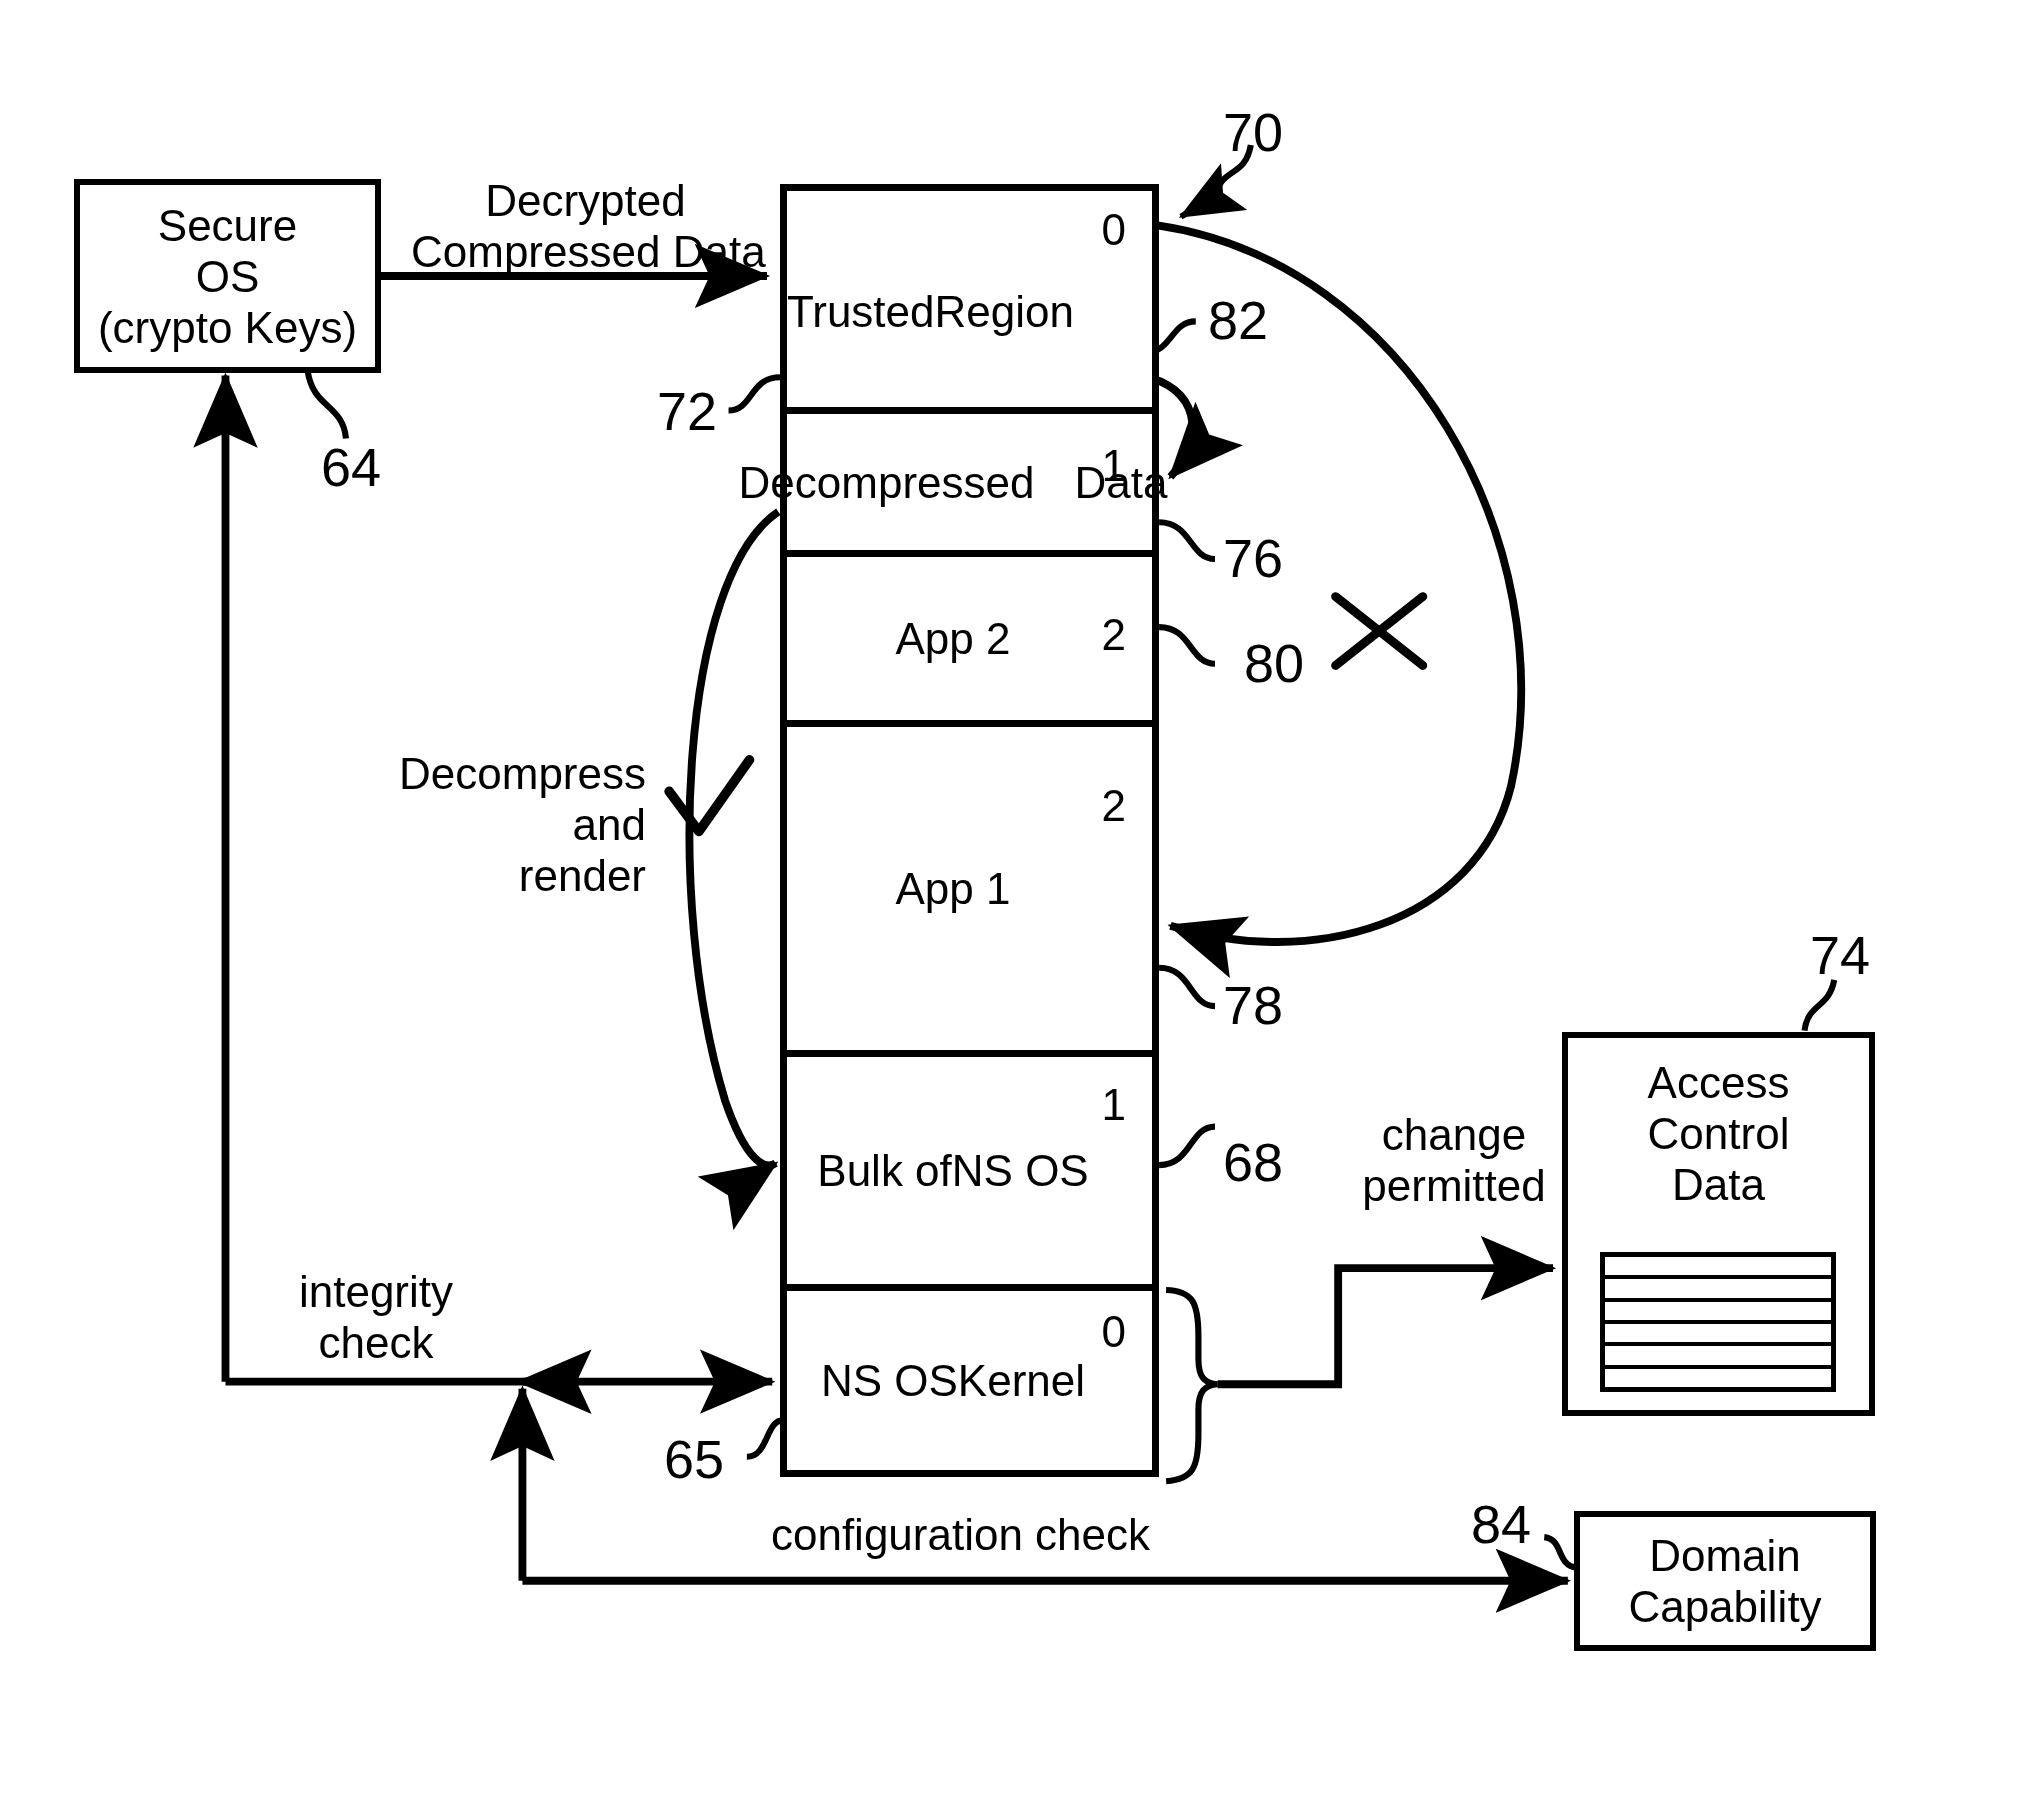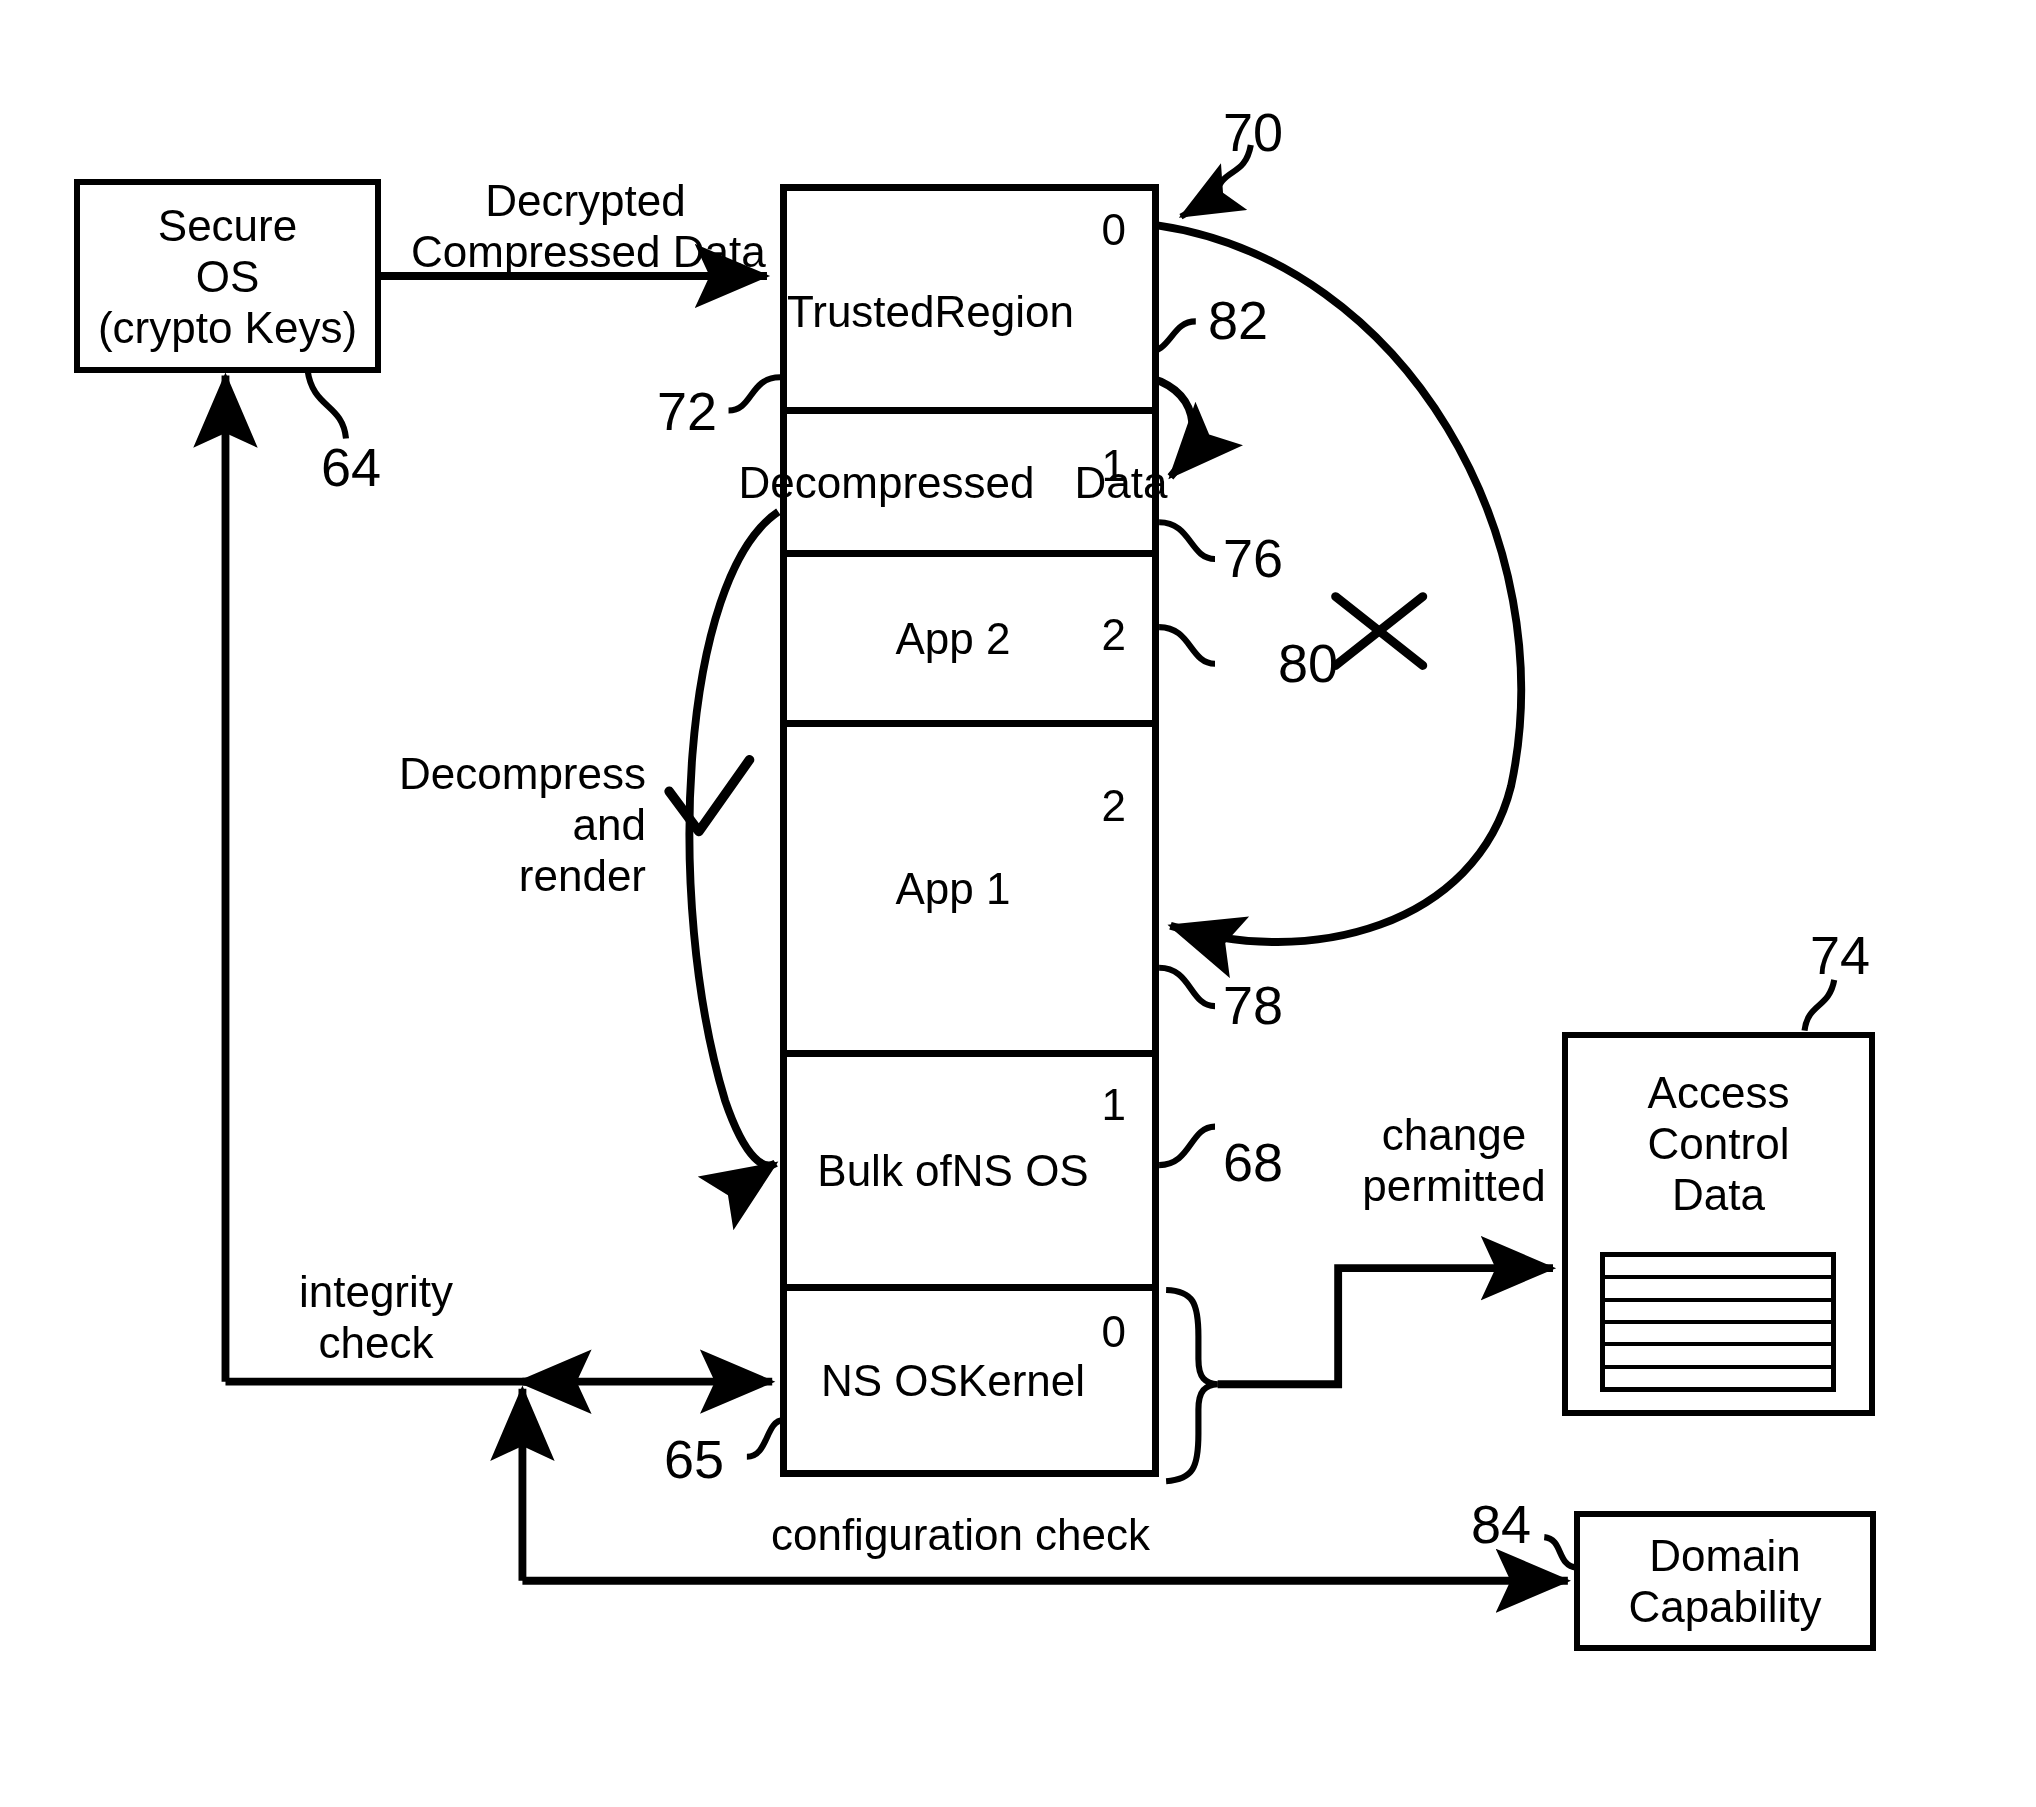--- a/index.html
+++ b/index.html
@@ -138,21 +138,21 @@
     <div class="celltxt">Decompressed</div>
     <div class="celltxt">Data</div>
   </div>
   <div class="dom" style="left:1074px;top:444px;width:52px;">1</div>
   <div class="reflabel" style="left:1223px;top:531px;">76</div>
 
   <div class="cell" style="left:787px;top:557px;width:332px;height:162px;">
     <div class="celltxt">App 2</div>
   </div>
   <div class="dom" style="left:1074px;top:613px;width:52px;">2</div>
-  <div class="reflabel" style="left:1278px;top:636px;">80</div>
+  <div class="reflabel" style="left:1244px;top:636px;">80</div>
 
   <div class="cell" style="left:787px;top:727px;width:332px;height:323px;">
     <div class="celltxt">App 1</div>
   </div>
   <div class="dom" style="left:1074px;top:784px;width:52px;">2</div>
   <div class="reflabel" style="left:1223px;top:978px;">78</div>
 
   <div class="cell" style="left:787px;top:1057px;width:332px;height:227px;">
     <div class="celltxt">Bulk of</div>
     <div class="celltxt">NS OS</div>
@@ -180,21 +180,21 @@
 
   <div class="edgetxt" style="left:1336px;top:1109px;width:236px;">
     <div>change</div>
     <div>permitted</div>
   </div>
 
   <div class="edgetxt" style="left:751px;top:1509px;width:419px;">
     <div>configuration check</div>
   </div>
 
-  <div class="box" style="left:1562px;top:1032px;width:313px;height:384px;justify-content:flex-start;padding-top:29px;">
+  <div class="box" style="left:1562px;top:1032px;width:313px;height:384px;justify-content:flex-start;padding-top:19px;">
     <div class="boxline">Access</div>
     <div class="boxline">Control</div>
     <div class="boxline">Data</div>
   </div>
   <div class="acdtable" style="left:1600px;top:1252px;width:236px;height:140px;">
     <div class="acdrow"></div>
     <div class="acdrow"></div>
     <div class="acdrow"></div>
     <div class="acdrow"></div>
     <div class="acdrow"></div>

